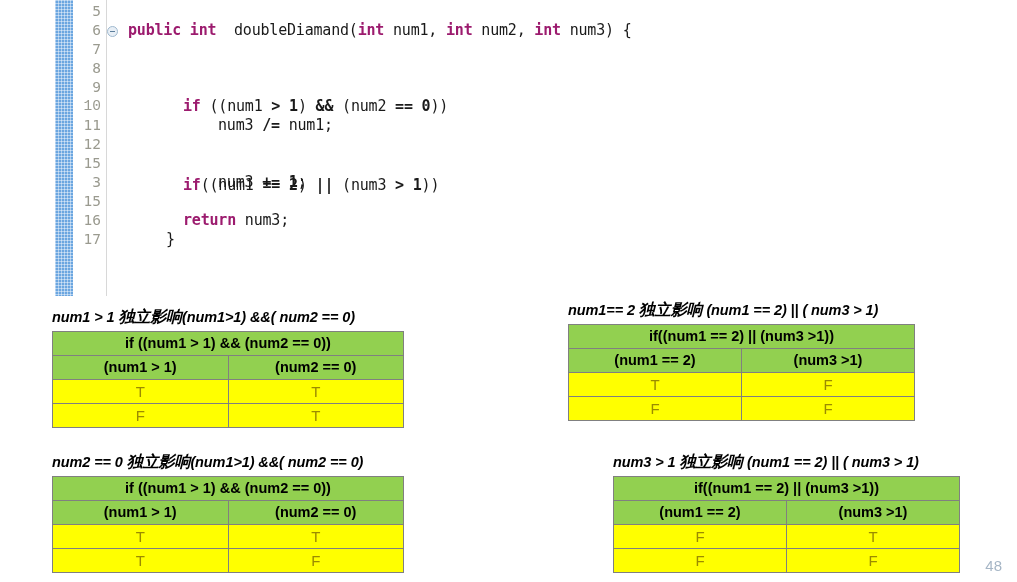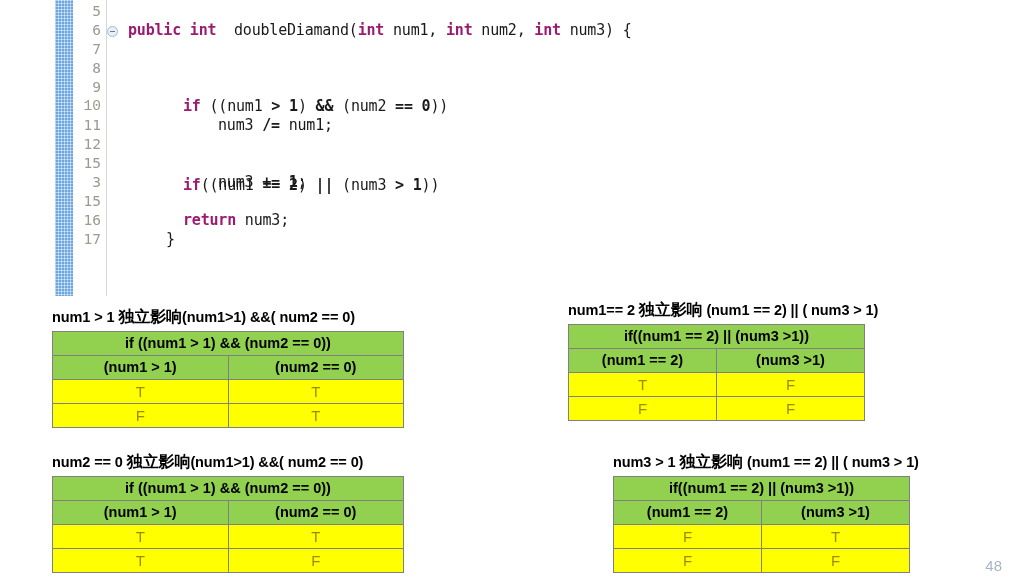--- a/index.html
+++ b/index.html
@@ -98,20 +98,21 @@
   
   .tt-block { position: absolute; }
   .tt-caption {
     font-family: "Liberation Sans", sans-serif;
     font-size: 14.5px;
     font-weight: bold;
     color: #000000;
     white-space: nowrap;
     margin-bottom: 3px;
     letter-spacing: -0.1px;
+    font-style: italic;
   }
   .tt-caption .cjk { font-size: 16px; }
   table.tt {
     border-collapse: collapse;
     table-layout: fixed;
     border: 1px solid #808080;
   }
   table.tt td {
     border: 1px solid #808080;
     text-align: center;
@@ -134,21 +135,21 @@
     font-size: 15px;
   }
 
   
   #block-tl { left: 52px; top: 307px; }
   #block-tr { left: 568px; top: 300px; }
   #block-bl { left: 52px; top: 452px; }
   #block-br { left: 568px; top: 452px; margin-left: 45px; }
 
   #block-tl table.tt, #block-bl table.tt { width: 352px; }
-  #block-tr table.tt, #block-br table.tt { width: 297px; }
+  #block-tr table.tt, #block-br table.tt { width: 347px; }
 
   #page-number {
     position: absolute;
     right: 15px;
     bottom: 8px;
     font-family: "Liberation Sans", sans-serif;
     font-size: 15px;
     color: #a6b6c6;
   }
 </style>

